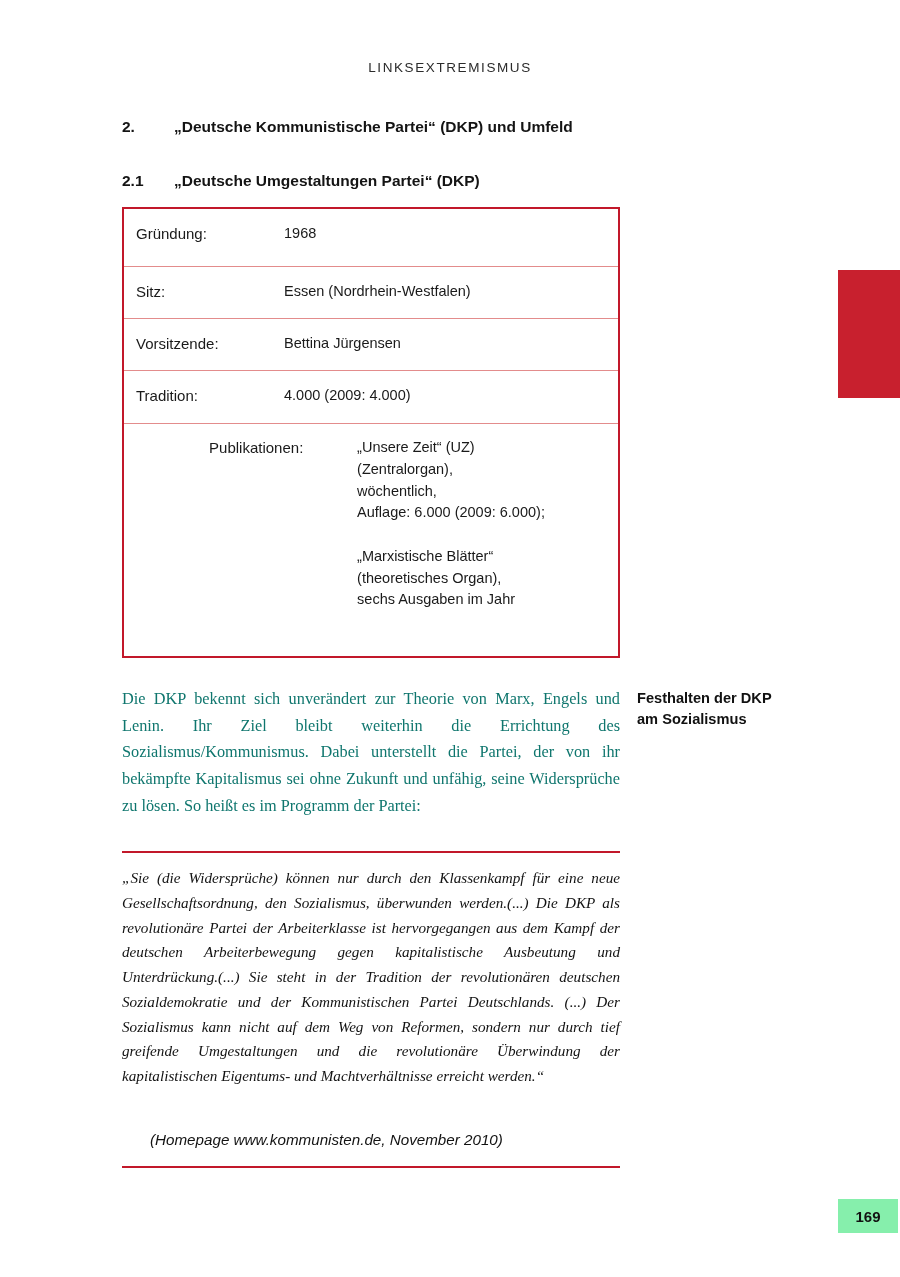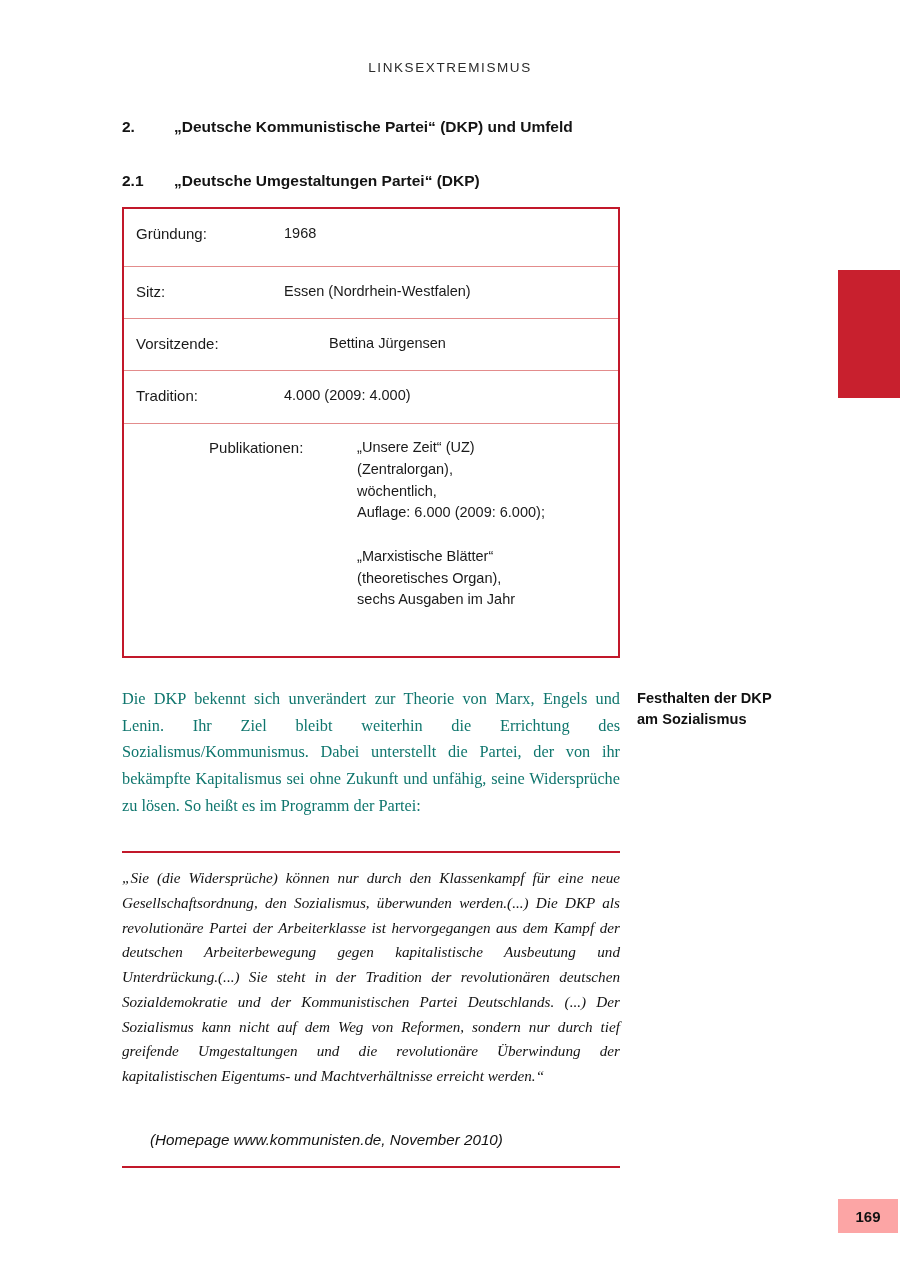--- a/index.html
+++ b/index.html
@@ -83,21 +83,21 @@
     line-height: 1.5;
   }
   .info-value {
     font-size: 14.5px;
     color: #1a1a1a;
     line-height: 1.5;
     white-space: pre-line;
   }
   .row-gruendung     { height: 58px; }
   .row-sitz          { height: 52px; }
-  .row-vorsitzende   { height: 52px; gap: 45px; }
+  .row-vorsitzende   { height: 52px; }
   .row-mitglieder    { height: 53px; }
   .row-publikationen { min-height: 232px; padding-top: 13px; }
 
   
   .body-text {
     position: absolute;
     left: 122px;
     top: 686px;
     width: 498px;
     font-family: "Liberation Serif", serif;
@@ -164,21 +164,21 @@
     margin-left: 28px;
   }
 
   
   .page-number {
     position: absolute;
     left: 838px;
     top: 1199px;
     width: 60px;
     height: 34px;
-    background: #fca5a5;
+    background: #86efac;
     display: flex;
     align-items: center;
     justify-content: center;
     font-family: "Liberation Sans", sans-serif;
     font-weight: bold;
     font-size: 15px;
     color: #111111;
   }
 </style>
 </head>

